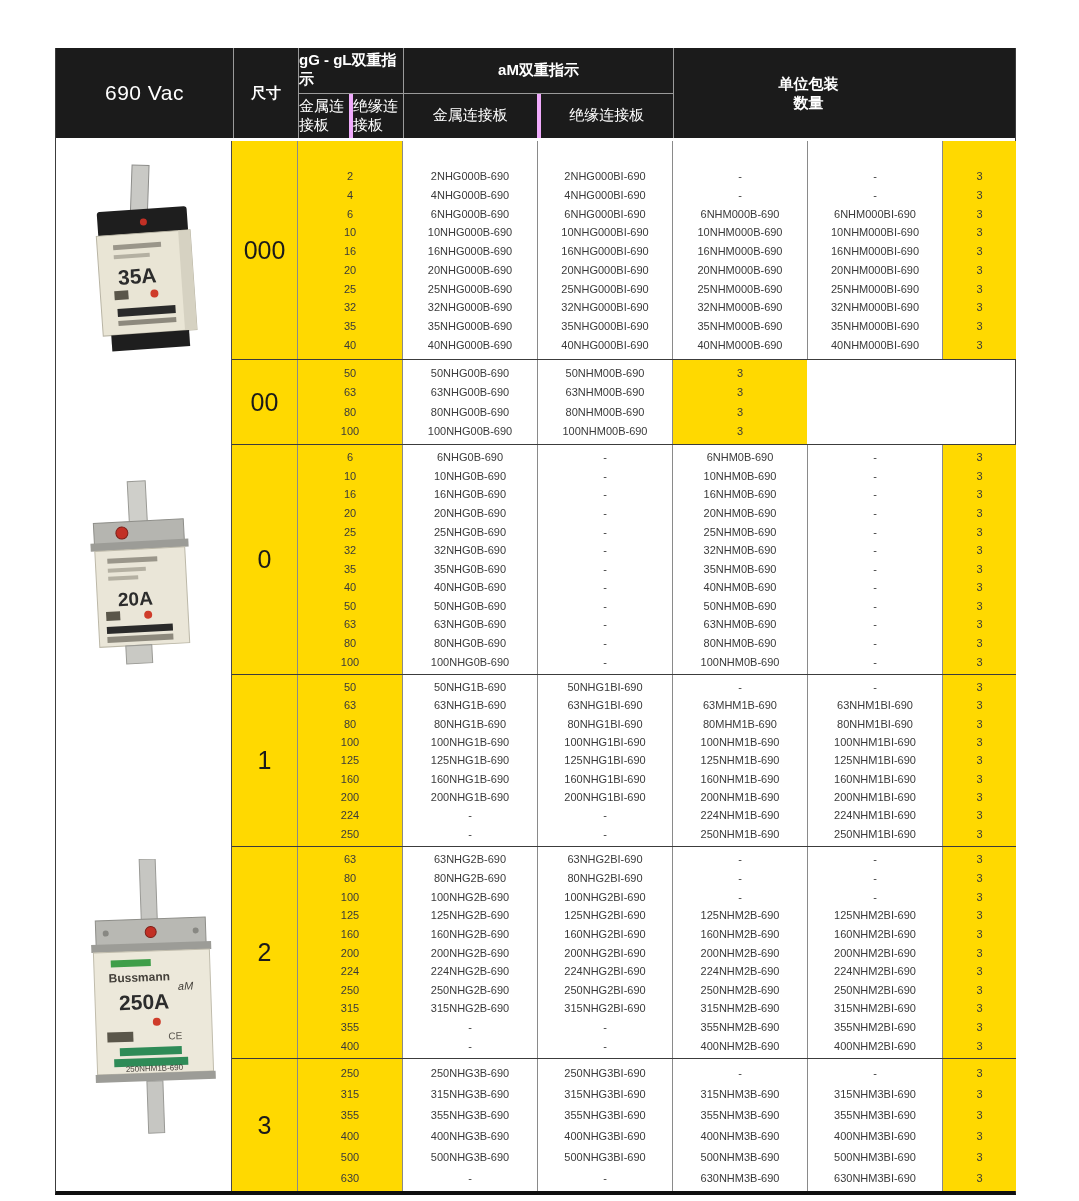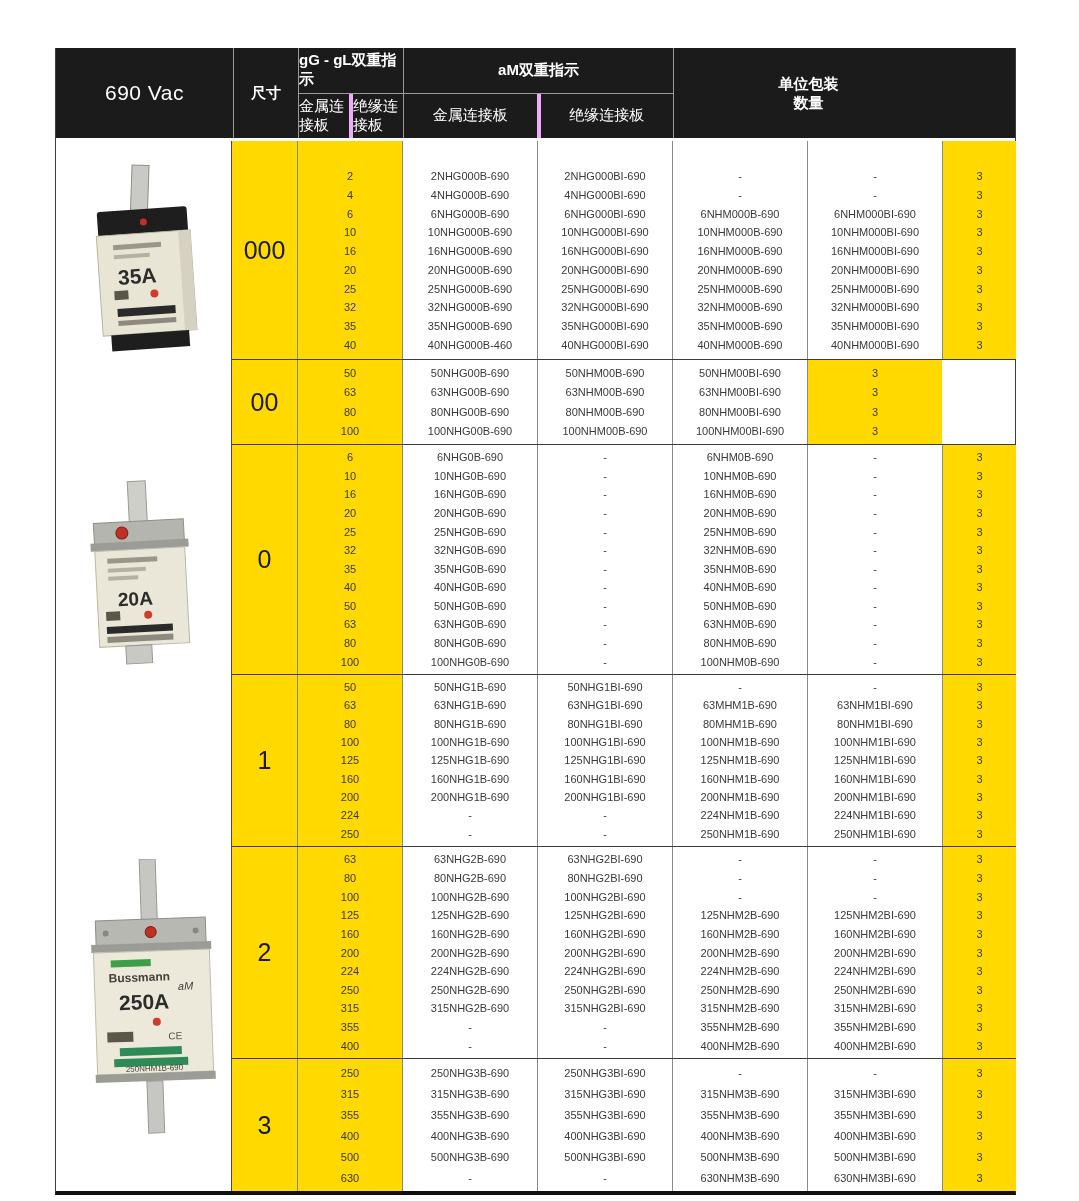--- a/index.html
+++ b/index.html
@@ -161,21 +161,21 @@
           <div class="col">
             <div class="line">2NHG000B-690</div>
             <div class="line">4NHG000B-690</div>
             <div class="line">6NHG000B-690</div>
             <div class="line">10NHG000B-690</div>
             <div class="line">16NHG000B-690</div>
             <div class="line">20NHG000B-690</div>
             <div class="line">25NHG000B-690</div>
             <div class="line">32NHG000B-690</div>
             <div class="line">35NHG000B-690</div>
-            <div class="line">40NHG000B-460</div>
+            <div class="line">40NHG000B-690</div>
           </div>
           <div class="col">
             <div class="line">2NHG000BI-690</div>
             <div class="line">4NHG000BI-690</div>
             <div class="line">6NHG000BI-690</div>
             <div class="line">10NHG000BI-690</div>
             <div class="line">16NHG000BI-690</div>
             <div class="line">20NHG000BI-690</div>
             <div class="line">25NHG000BI-690</div>
             <div class="line">32NHG000BI-690</div>
@@ -231,26 +231,20 @@
             <div class="line">50NHG00B-690</div>
             <div class="line">63NHG00B-690</div>
             <div class="line">80NHG00B-690</div>
             <div class="line">100NHG00B-690</div>
           </div>
           <div class="col">
             <div class="line">50NHM00B-690</div>
             <div class="line">63NHM00B-690</div>
             <div class="line">80NHM00B-690</div>
             <div class="line">100NHM00B-690</div>
-          </div>
-          <div class="col">
-            <div class="line">50NHM00BI-690</div>
-            <div class="line">63NHM00BI-690</div>
-            <div class="line">80NHM00BI-690</div>
-            <div class="line">100NHM00BI-690</div>
           </div>
           <div class="col yellow">
             <div class="line">3</div>
             <div class="line">3</div>
             <div class="line">3</div>
             <div class="line">3</div>
           </div>
         </div>
         <div class="section" style="height: 230px;">
           <div class="size-cell">0</div>

